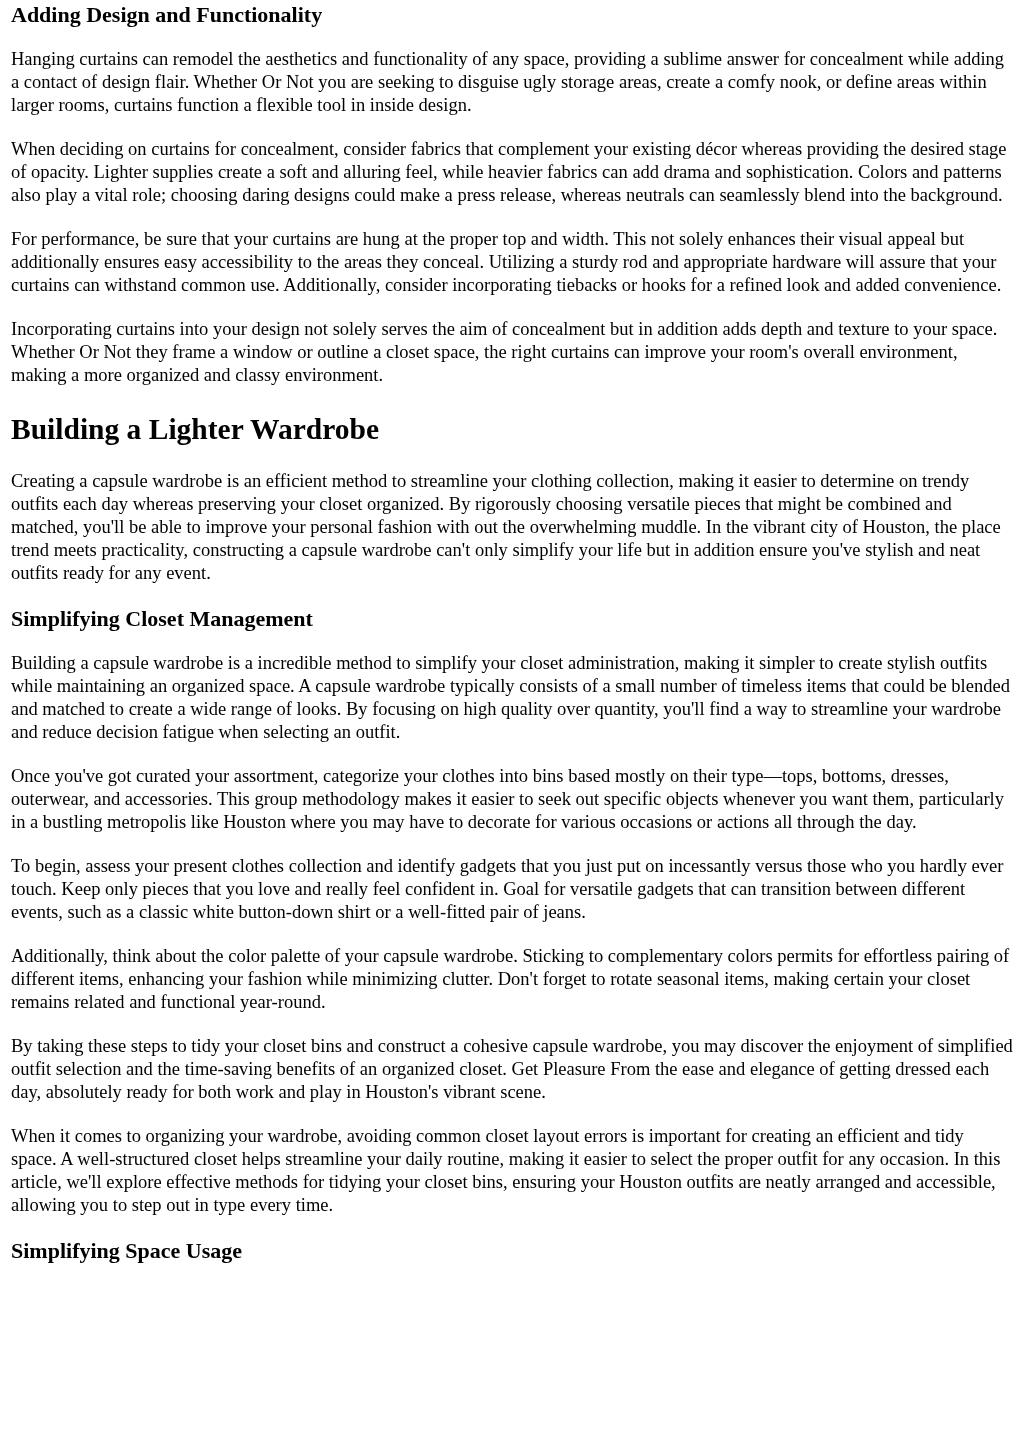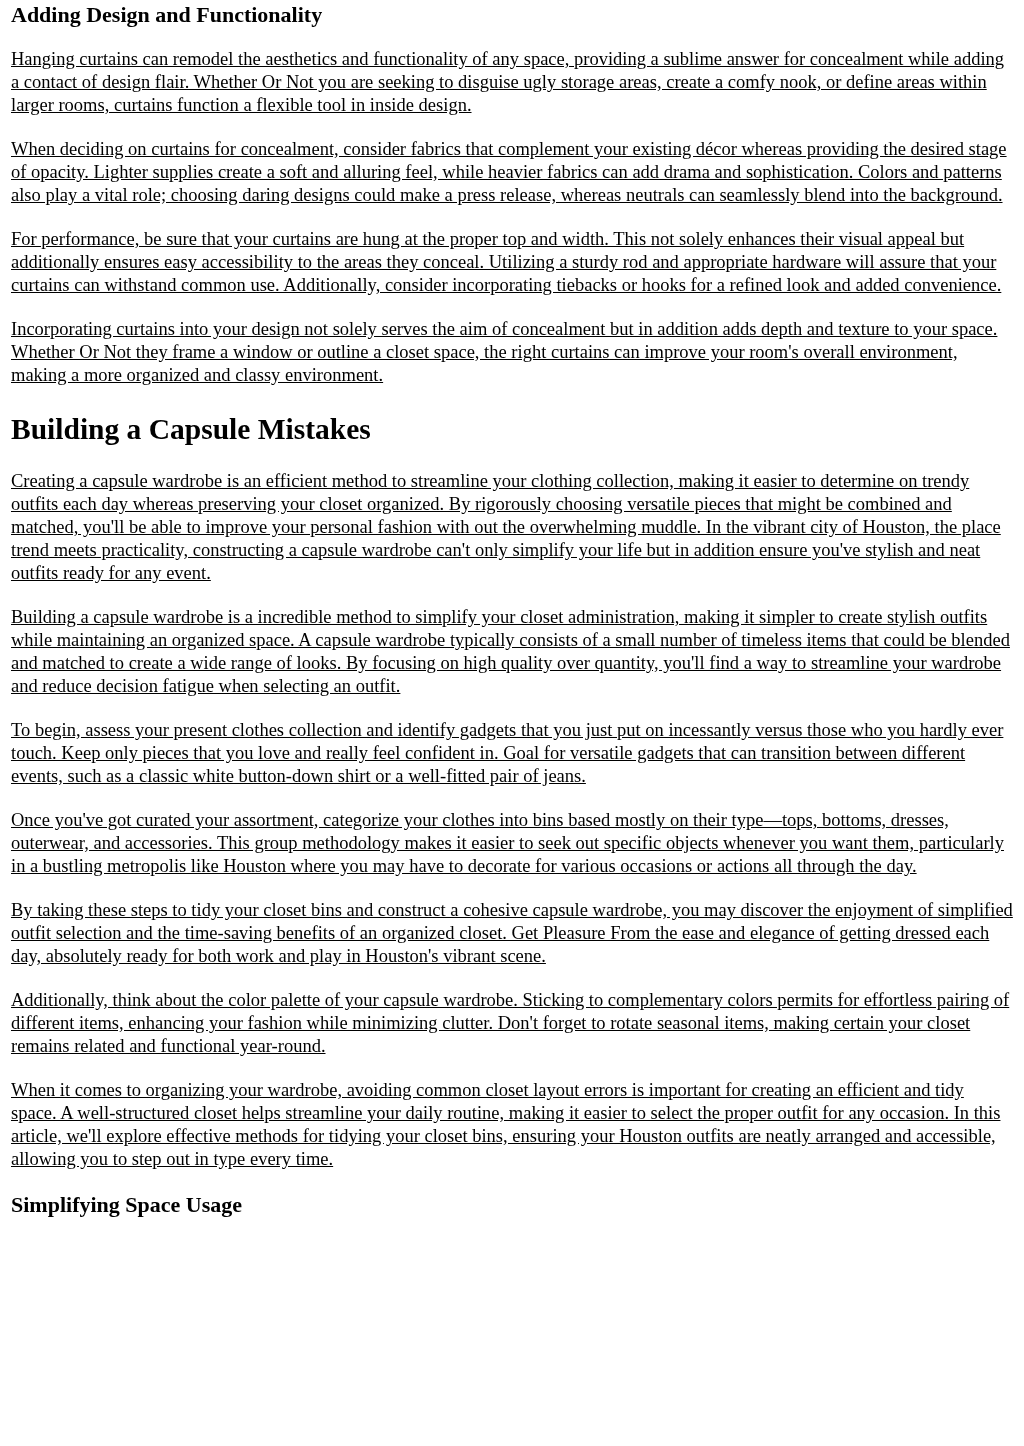--- a/index.html
+++ b/index.html
@@ -27,43 +27,43 @@
       margin: 25px 0 24px 0;
     }
     h3 {
       font-size: 22px;
       font-weight: bold;
       line-height: 26px;
       margin: 20px 0 20px 0;
     }
     p {
       margin: 0 0 21px 0;
-      text-decoration: underline;
     }
     .first-h3 {
       margin-top: 10px;
     }
   </style>
 </head>
 <body>
 
 <div class="article">
 
   <h3 class="first-h3">Adding Design and Functionality</h3>
   <p>Hanging curtains can remodel the aesthetics and functionality of any space, providing a sublime answer for concealment while adding a contact of design flair. Whether Or Not you are seeking to disguise ugly storage areas, create a comfy nook, or define areas within larger rooms, curtains function a flexible tool in inside design.</p>
   <p>When deciding on curtains for concealment, consider fabrics that complement your existing décor whereas providing the desired stage of opacity. Lighter supplies create a soft and alluring feel, while heavier fabrics can add drama and sophistication. Colors and patterns also play a vital role; choosing daring designs could make a press release, whereas neutrals can seamlessly blend into the background.</p>
   <p>For performance, be sure that your curtains are hung at the proper top and width. This not solely enhances their visual appeal but additionally ensures easy accessibility to the areas they conceal. Utilizing a sturdy rod and appropriate hardware will assure that your curtains can withstand common use. Additionally, consider incorporating tiebacks or hooks for a refined look and added convenience.</p>
   <p>Incorporating curtains into your design not solely serves the aim of concealment but in addition adds depth and texture to your space. Whether Or Not they frame a window or outline a closet space, the right curtains can improve your room's overall environment, making a more organized and classy environment.</p>
 
-  <h2>Building a Capsule Mistakes</h2>
+  <h2>Building a Lighter Wardrobe</h2>
   <p>Creating a capsule wardrobe is an efficient method to streamline your clothing collection, making it easier to determine on trendy outfits each day whereas preserving your closet organized. By rigorously choosing versatile pieces that might be combined and matched, you'll be able to improve your personal fashion with out the overwhelming muddle. In the vibrant city of Houston, the place trend meets practicality, constructing a capsule wardrobe can't only simplify your life but in addition ensure you've stylish and neat outfits ready for any event.</p>
 
+  <h3>Simplifying Closet Management</h3>
   <p>Building a capsule wardrobe is a incredible method to simplify your closet administration, making it simpler to create stylish outfits while maintaining an organized space. A capsule wardrobe typically consists of a small number of timeless items that could be blended and matched to create a wide range of looks. By focusing on high quality over quantity, you'll find a way to streamline your wardrobe and reduce decision fatigue when selecting an outfit.</p>
+  <p>Once you've got curated your assortment, categorize your clothes into bins based mostly on their type—tops, bottoms, dresses, outerwear, and accessories. This group methodology makes it easier to seek out specific objects whenever you want them, particularly in a bustling metropolis like Houston where you may have to decorate for various occasions or actions all through the day.</p>
   <p>To begin, assess your present clothes collection and identify gadgets that you just put on incessantly versus those who you hardly ever touch. Keep only pieces that you love and really feel confident in. Goal for versatile gadgets that can transition between different events, such as a classic white button-down shirt or a well-fitted pair of jeans.</p>
-  <p>Once you've got curated your assortment, categorize your clothes into bins based mostly on their type—tops, bottoms, dresses, outerwear, and accessories. This group methodology makes it easier to seek out specific objects whenever you want them, particularly in a bustling metropolis like Houston where you may have to decorate for various occasions or actions all through the day.</p>
+  <p>Additionally, think about the color palette of your capsule wardrobe. Sticking to complementary colors permits for effortless pairing of different items, enhancing your fashion while minimizing clutter. Don't forget to rotate seasonal items, making certain your closet remains related and functional year-round.</p>
   <p>By taking these steps to tidy your closet bins and construct a cohesive capsule wardrobe, you may discover the enjoyment of simplified outfit selection and the time-saving benefits of an organized closet. Get Pleasure From the ease and elegance of getting dressed each day, absolutely ready for both work and play in Houston's vibrant scene.</p>
-  <p>Additionally, think about the color palette of your capsule wardrobe. Sticking to complementary colors permits for effortless pairing of different items, enhancing your fashion while minimizing clutter. Don't forget to rotate seasonal items, making certain your closet remains related and functional year-round.</p>
 
   <p>When it comes to organizing your wardrobe, avoiding common closet layout errors is important for creating an efficient and tidy space. A well-structured closet helps streamline your daily routine, making it easier to select the proper outfit for any occasion. In this article, we'll explore effective methods for tidying your closet bins, ensuring your Houston outfits are neatly arranged and accessible, allowing you to step out in type every time.</p>
 
   <h3>Simplifying Space Usage</h3>
 
 </div>
 
 </body></html>

